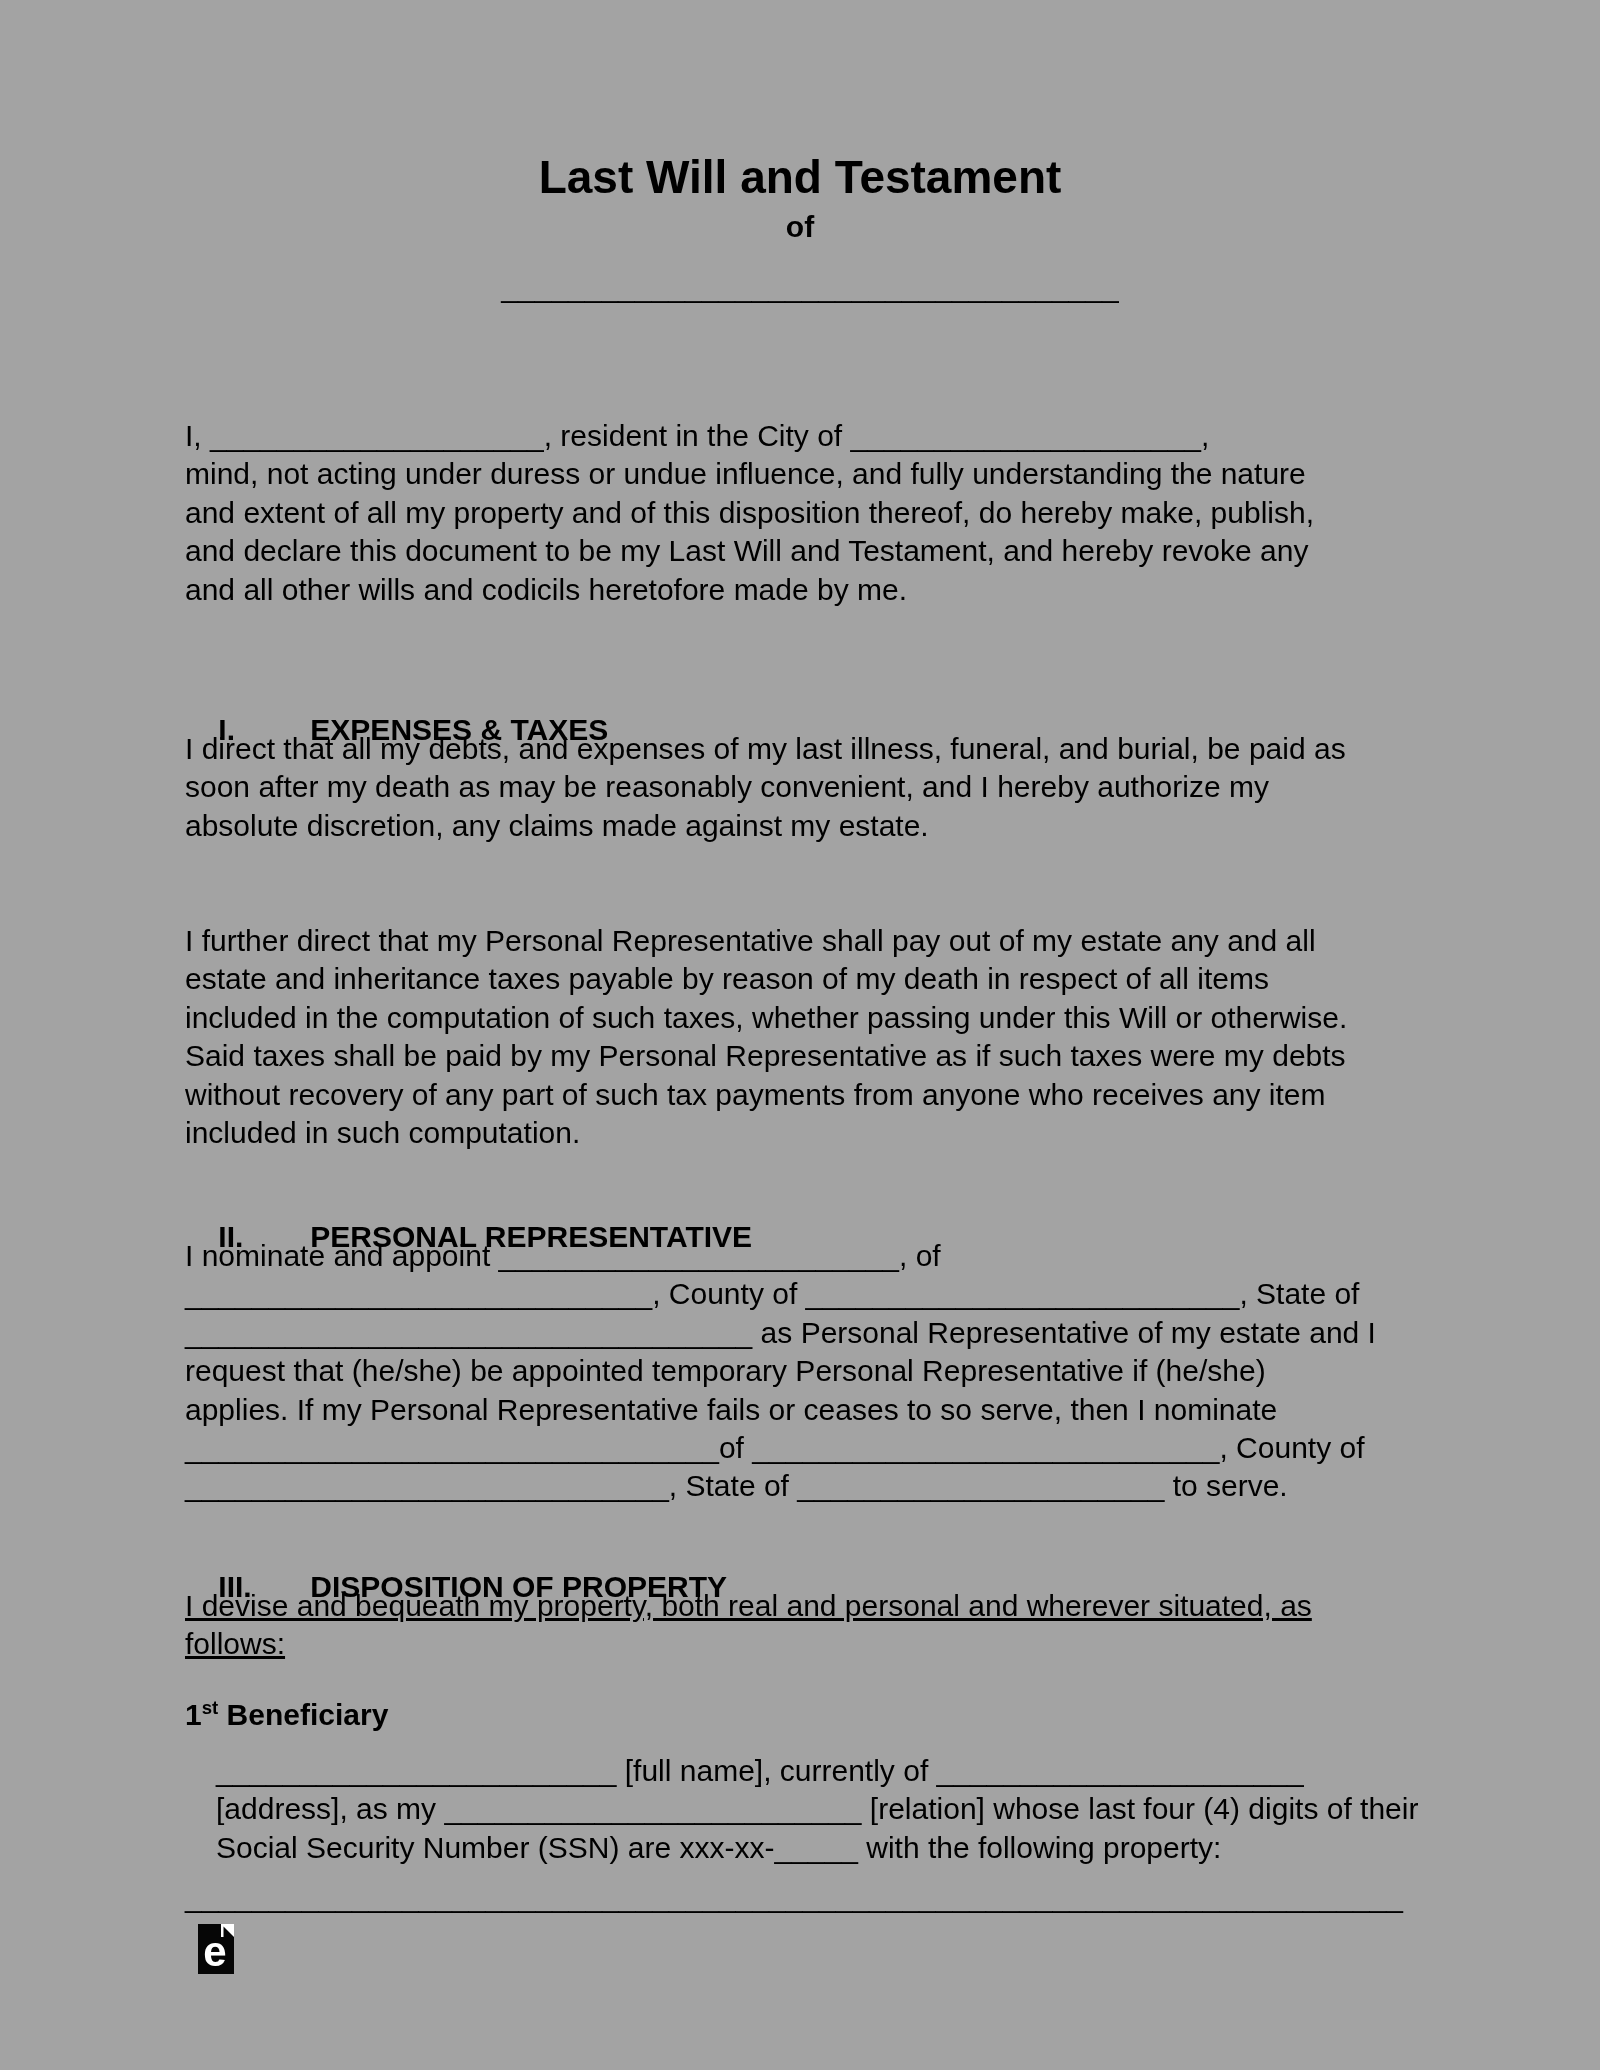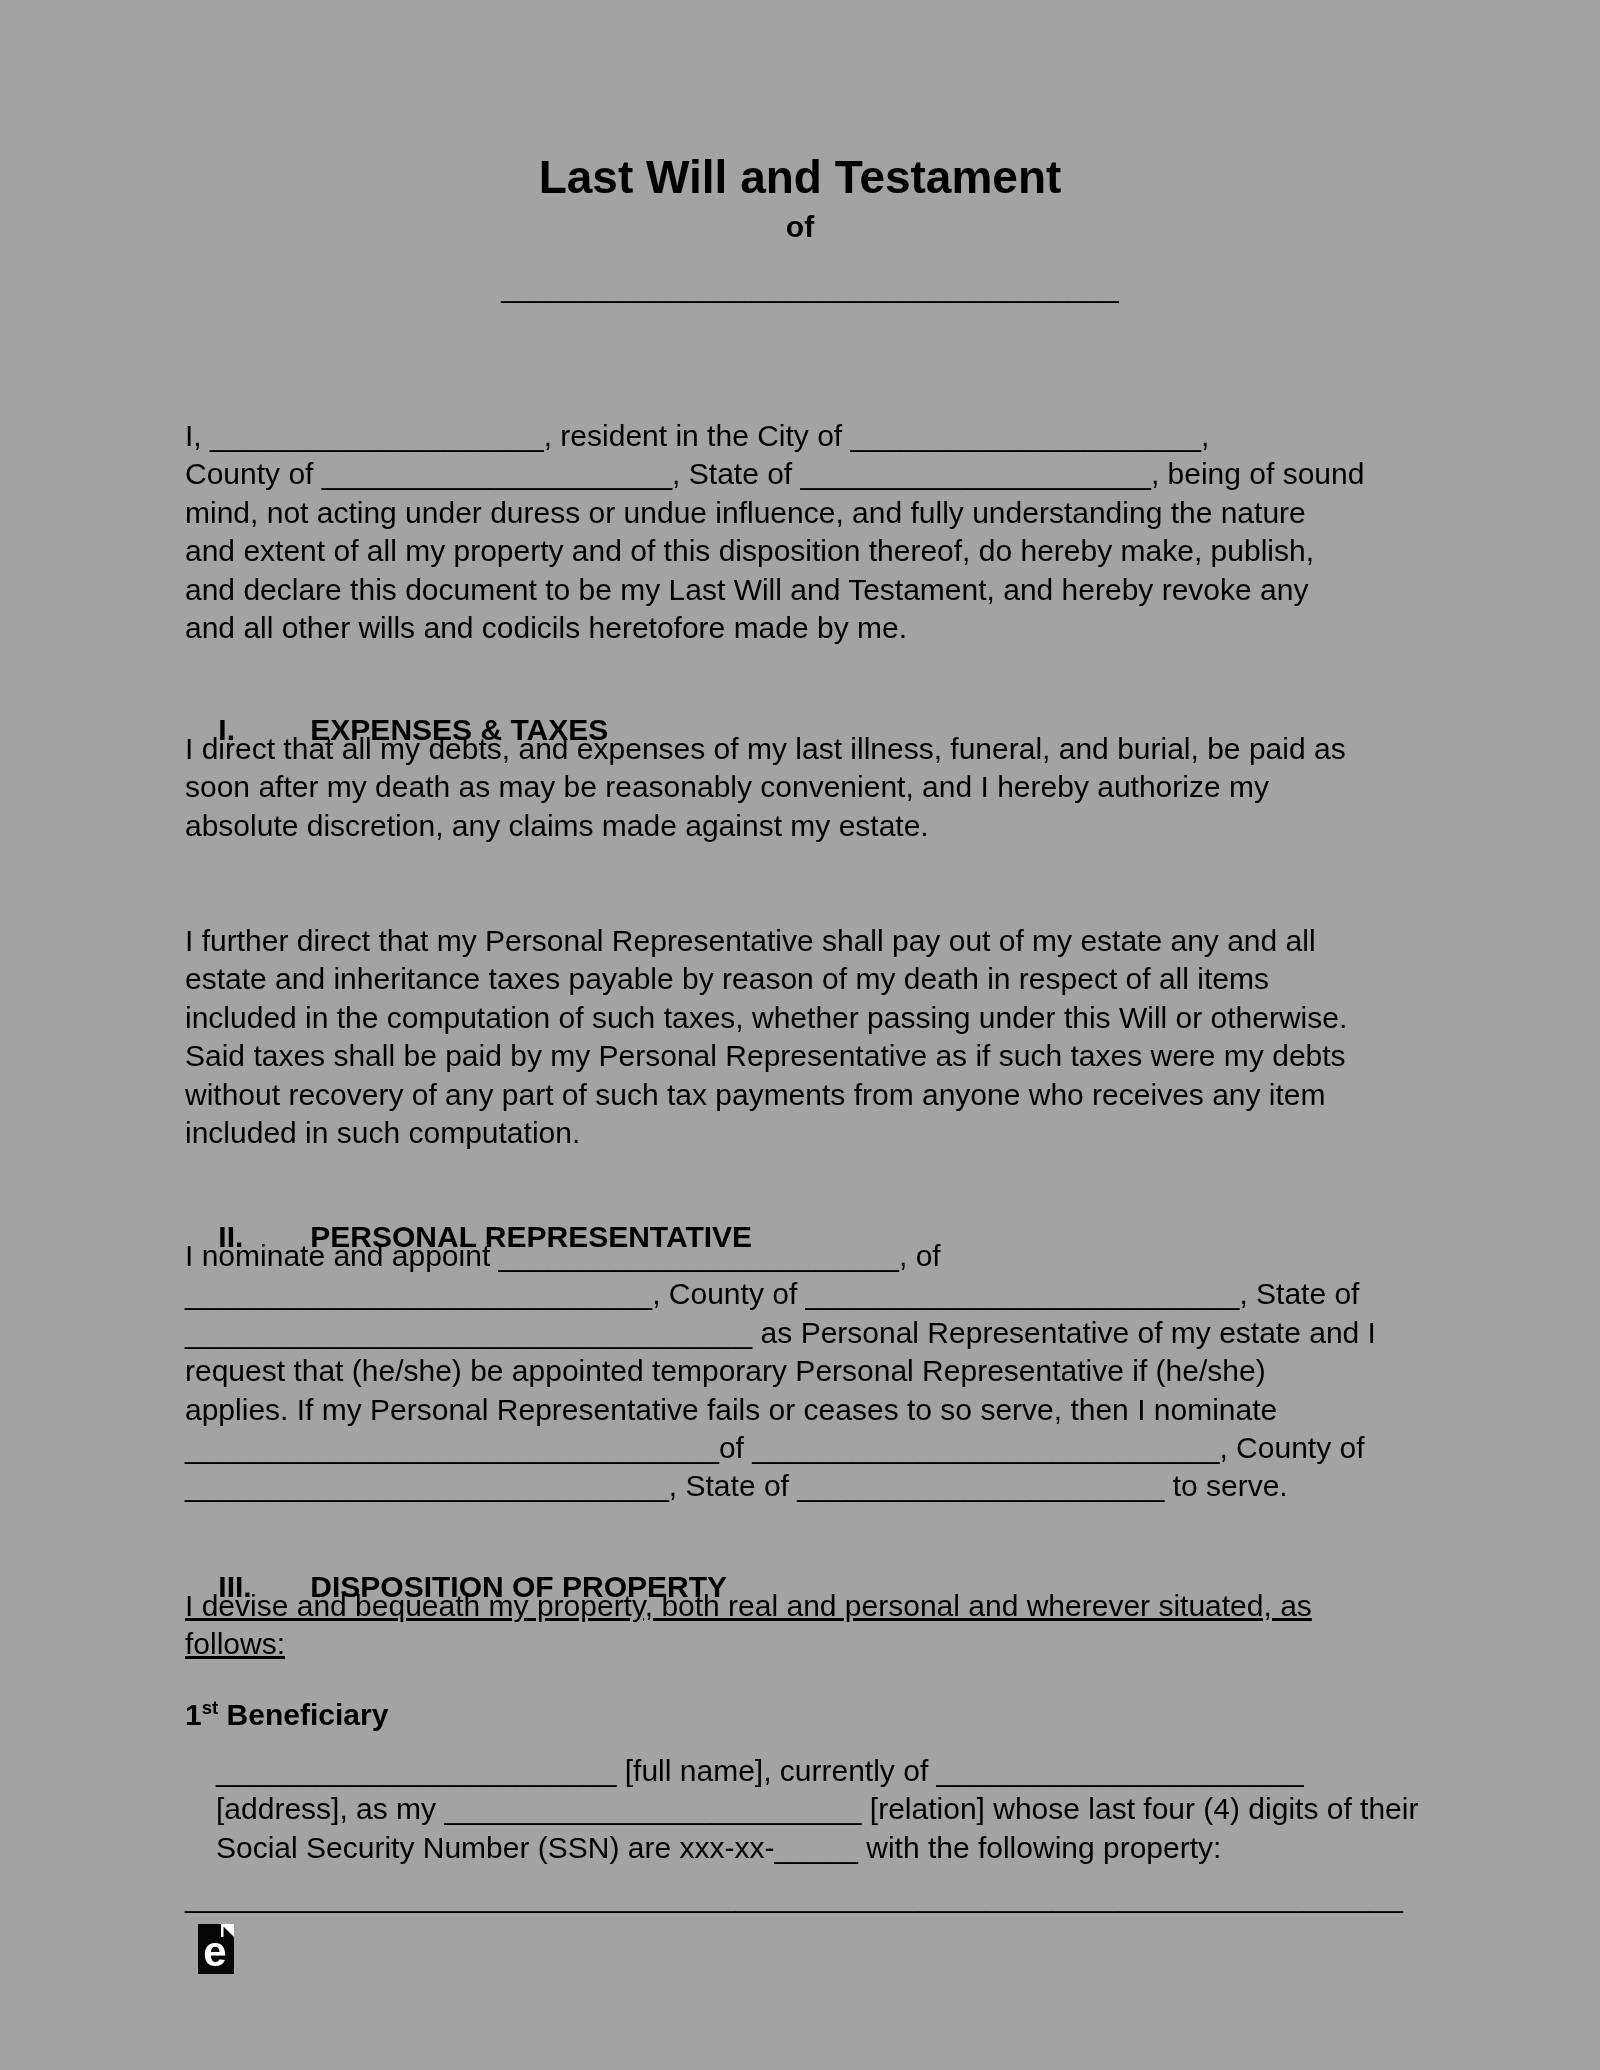--- a/index.html
+++ b/index.html
@@ -23,21 +23,20 @@
 <body>
 
 <div class="page">
 
   <div class="abs center doc-title" style="top:150px;">Last Will and Testament</div>
   <div class="abs center doc-of" style="top:208px;">of</div>
   <div class="abs center blankline" style="top:268px;padding-left:10px;">_____________________________________</div>
 
   <div class="abs para" style="top:417px;">
     <div class="line">I, ____________________, resident in the City of _____________________,</div>
-    <div class="line">County of _____________________, State of _____________________, being of sound</div>
     <div class="line">mind, not acting under duress or undue influence, and fully understanding the nature</div>
     <div class="line">and extent of all my property and of this disposition thereof, do hereby make, publish,</div>
     <div class="line">and declare this document to be my Last Will and Testament, and hereby revoke any</div>
     <div class="line">and all other wills and codicils heretofore made by me.</div>
   </div>
 
   <div class="abs heading" style="top:673px;">
     <span class="num">I.</span><span>EXPENSES &amp; TAXES</span>
   </div>
 

